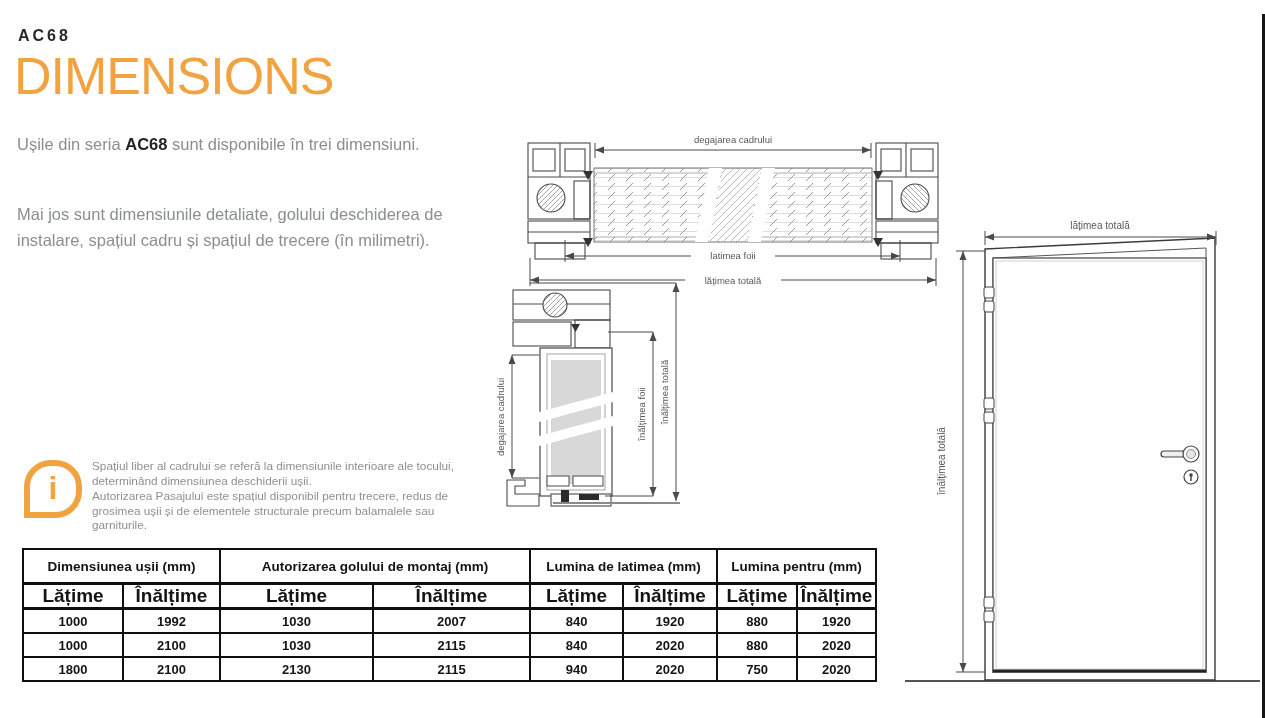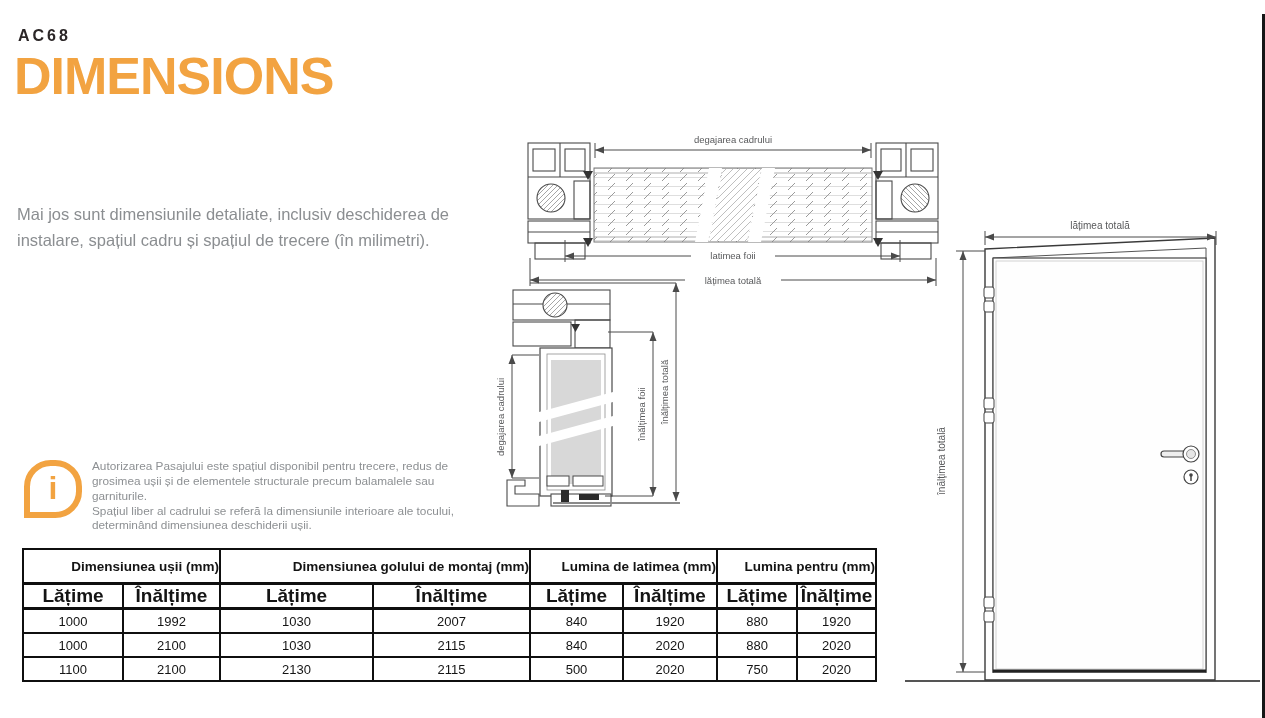--- a/index.html
+++ b/index.html
@@ -1,66 +1,67 @@
 <!DOCTYPE html>
 <html><head>
 <meta charset="utf-8">
 <style>
   html,body{margin:0;padding:0;background:#fff;}
   .page{position:relative;width:1265px;height:718px;background:#fff;overflow:hidden;
         font-family:"Liberation Sans",sans-serif;color:#262223;}
   .abs{position:absolute;}
   
   .kicker{left:18px;top:27px;font-size:16px;font-weight:700;letter-spacing:3px;color:#2b2627;}
-  .title{left:14px;top:50px;margin:0;font-size:52px;line-height:1;font-weight:700;
+  .title{left:14px;top:50px;margin:0;font-size:52px;line-height:1;font-weight:400;
          letter-spacing:-1px;color:#F2A341;}
   
   .body-text{left:17px;width:450px;margin:0;font-size:16.5px;line-height:1.6;color:#8B8E91;}
   .p1{top:131px;}
   .p2{top:201px;}
   .body-text strong{color:#262223;font-weight:700;}
   
   .note-icon{left:24px;top:460px;width:46px;height:46px;border:6px solid #F2A341;
              border-radius:46% 46% 46% 0;display:flex;align-items:center;justify-content:center;}
   .note-i{font-size:32px;font-weight:700;color:#F2A341;line-height:1;transform:translateY(-1px);}
   .note-text{left:92px;top:459px;width:385px;font-size:11.8px;line-height:1.26;color:#8D9093;}
   .note-text p{margin:0;}
   
   .dims-table{left:22px;top:548px;width:853px;border-collapse:collapse;table-layout:fixed;
               font-size:13px;color:#141414;}
   .dims-table th,.dims-table td{border:2px solid #0f0f0f;text-align:center;padding:0;
               overflow:hidden;white-space:nowrap;}
-  .dims-table tr.grp th{height:32px;font-size:13.5px;font-weight:700;border-bottom-width:3px;text-align:right;}
+  .dims-table tr.grp th{height:32px;font-size:13.5px;font-weight:700;border-bottom-width:3px;}
   .dims-table tr.sub th{height:22px;font-size:19px;font-weight:700;border-bottom-width:3px;}
-  .dims-table tr.data td{height:22px;font-weight:400;}
+  .dims-table tr.data td{height:22px;font-weight:700;}
   
   svg{position:absolute;}
   svg text{font-family:"Liberation Sans",sans-serif;fill:#58595B;font-size:9.5px;}
   #door-svg text{font-size:10px;}
   .edge-strip{right:0;top:14px;width:3px;height:704px;background:#161616;}
 </style>
 </head>
 <body>
 
 <div class="page">
 
   <div class="abs edge-strip"></div>
 
   <div class="abs kicker">AC68</div>
   <h1 class="abs title">DIMENSIONS</h1>
 
-
-  <p class="abs body-text p2">Mai jos sunt dimensiunile detaliate, inclusiv deschiderea de instalare, spațiul cadru și spațiul de trecere (în milimetri).</p>
+  <p class="abs body-text p1"><span>Ușile din seria </span><strong>AC68</strong><span> sunt disponibile în trei dimensiuni.</span></p>
+
+  <p class="abs body-text p2">Mai jos sunt dimensiunile detaliate, golului deschiderea de instalare, spațiul cadru și spațiul de trecere (în milimetri).</p>
 
   <div class="abs note-icon">
     <span class="note-i">i</span>
   </div>
   <div class="abs note-text">
+    <p>Spațiul liber al cadrului se referă la dimensiunile interioare ale tocului, determinând dimensiunea deschiderii ușii.</p>
     <p>Autorizarea Pasajului este spațiul disponibil pentru trecere, redus de grosimea ușii și de elementele structurale precum balamalele sau garniturile.</p>
-    <p>Spațiul liber al cadrului se referă la dimensiunile interioare ale tocului, determinând dimensiunea deschiderii ușii.</p>
   </div>
 
   <svg id="hsec-svg" style="left:515px;top:128px;" width="430" height="165" viewBox="0 0 430 165">
     <defs>
       <pattern id="leafA" width="18" height="9" patternUnits="userSpaceOnUse">
         <rect width="18" height="9" fill="#fff"></rect>
         <line x1="0" y1="4.5" x2="18" y2="4.5" stroke="#d6d6d6" stroke-width="0.8"></line>
         <line x1="3" y1="8" x2="10" y2="1" stroke="#9b9b9b" stroke-width="1"></line>
       </pattern>
       <pattern id="diagA" width="7" height="7" patternUnits="userSpaceOnUse">
@@ -231,21 +232,21 @@
       <col style="width:153px">
         <col style="width:157px">
       <col style="width:93px">
         <col style="width:94px">
       <col style="width:80px">
         <col style="width:79px">
     </colgroup>
     <tbody>
         <tr class="grp">
       <th colspan="2">Dimensiunea ușii (mm)</th>
-      <th colspan="2">Dimensiunea golului de montaj (mm)</th>
+      <th colspan="2">Autorizarea golului de montaj (mm)</th>
       <th colspan="2">Lumina de latimea (mm)</th>
       <th colspan="2">Lumina pentru (mm)</th>
     </tr>
     <tr class="sub">
       <th>Lățime</th>
       <th>Înălțime</th>
       <th>Lățime</th>
       <th>Înălțime</th>
       <th>Lățime</th>
       <th>Înălțime</th>
@@ -266,25 +267,25 @@
       <td>1000</td>
       <td>2100</td>
       <td>1030</td>
       <td>2115</td>
       <td>840</td>
       <td>2020</td>
       <td>880</td>
       <td>2020</td>
     </tr>
     <tr class="data">
-      <td>1100</td>
+      <td>1800</td>
       <td>2100</td>
       <td>2130</td>
       <td>2115</td>
-      <td>500</td>
+      <td>940</td>
       <td>2020</td>
       <td>750</td>
       <td>2020</td>
     </tr>
   </tbody>
     </table>
 
 </div>
 
 </body></html>

